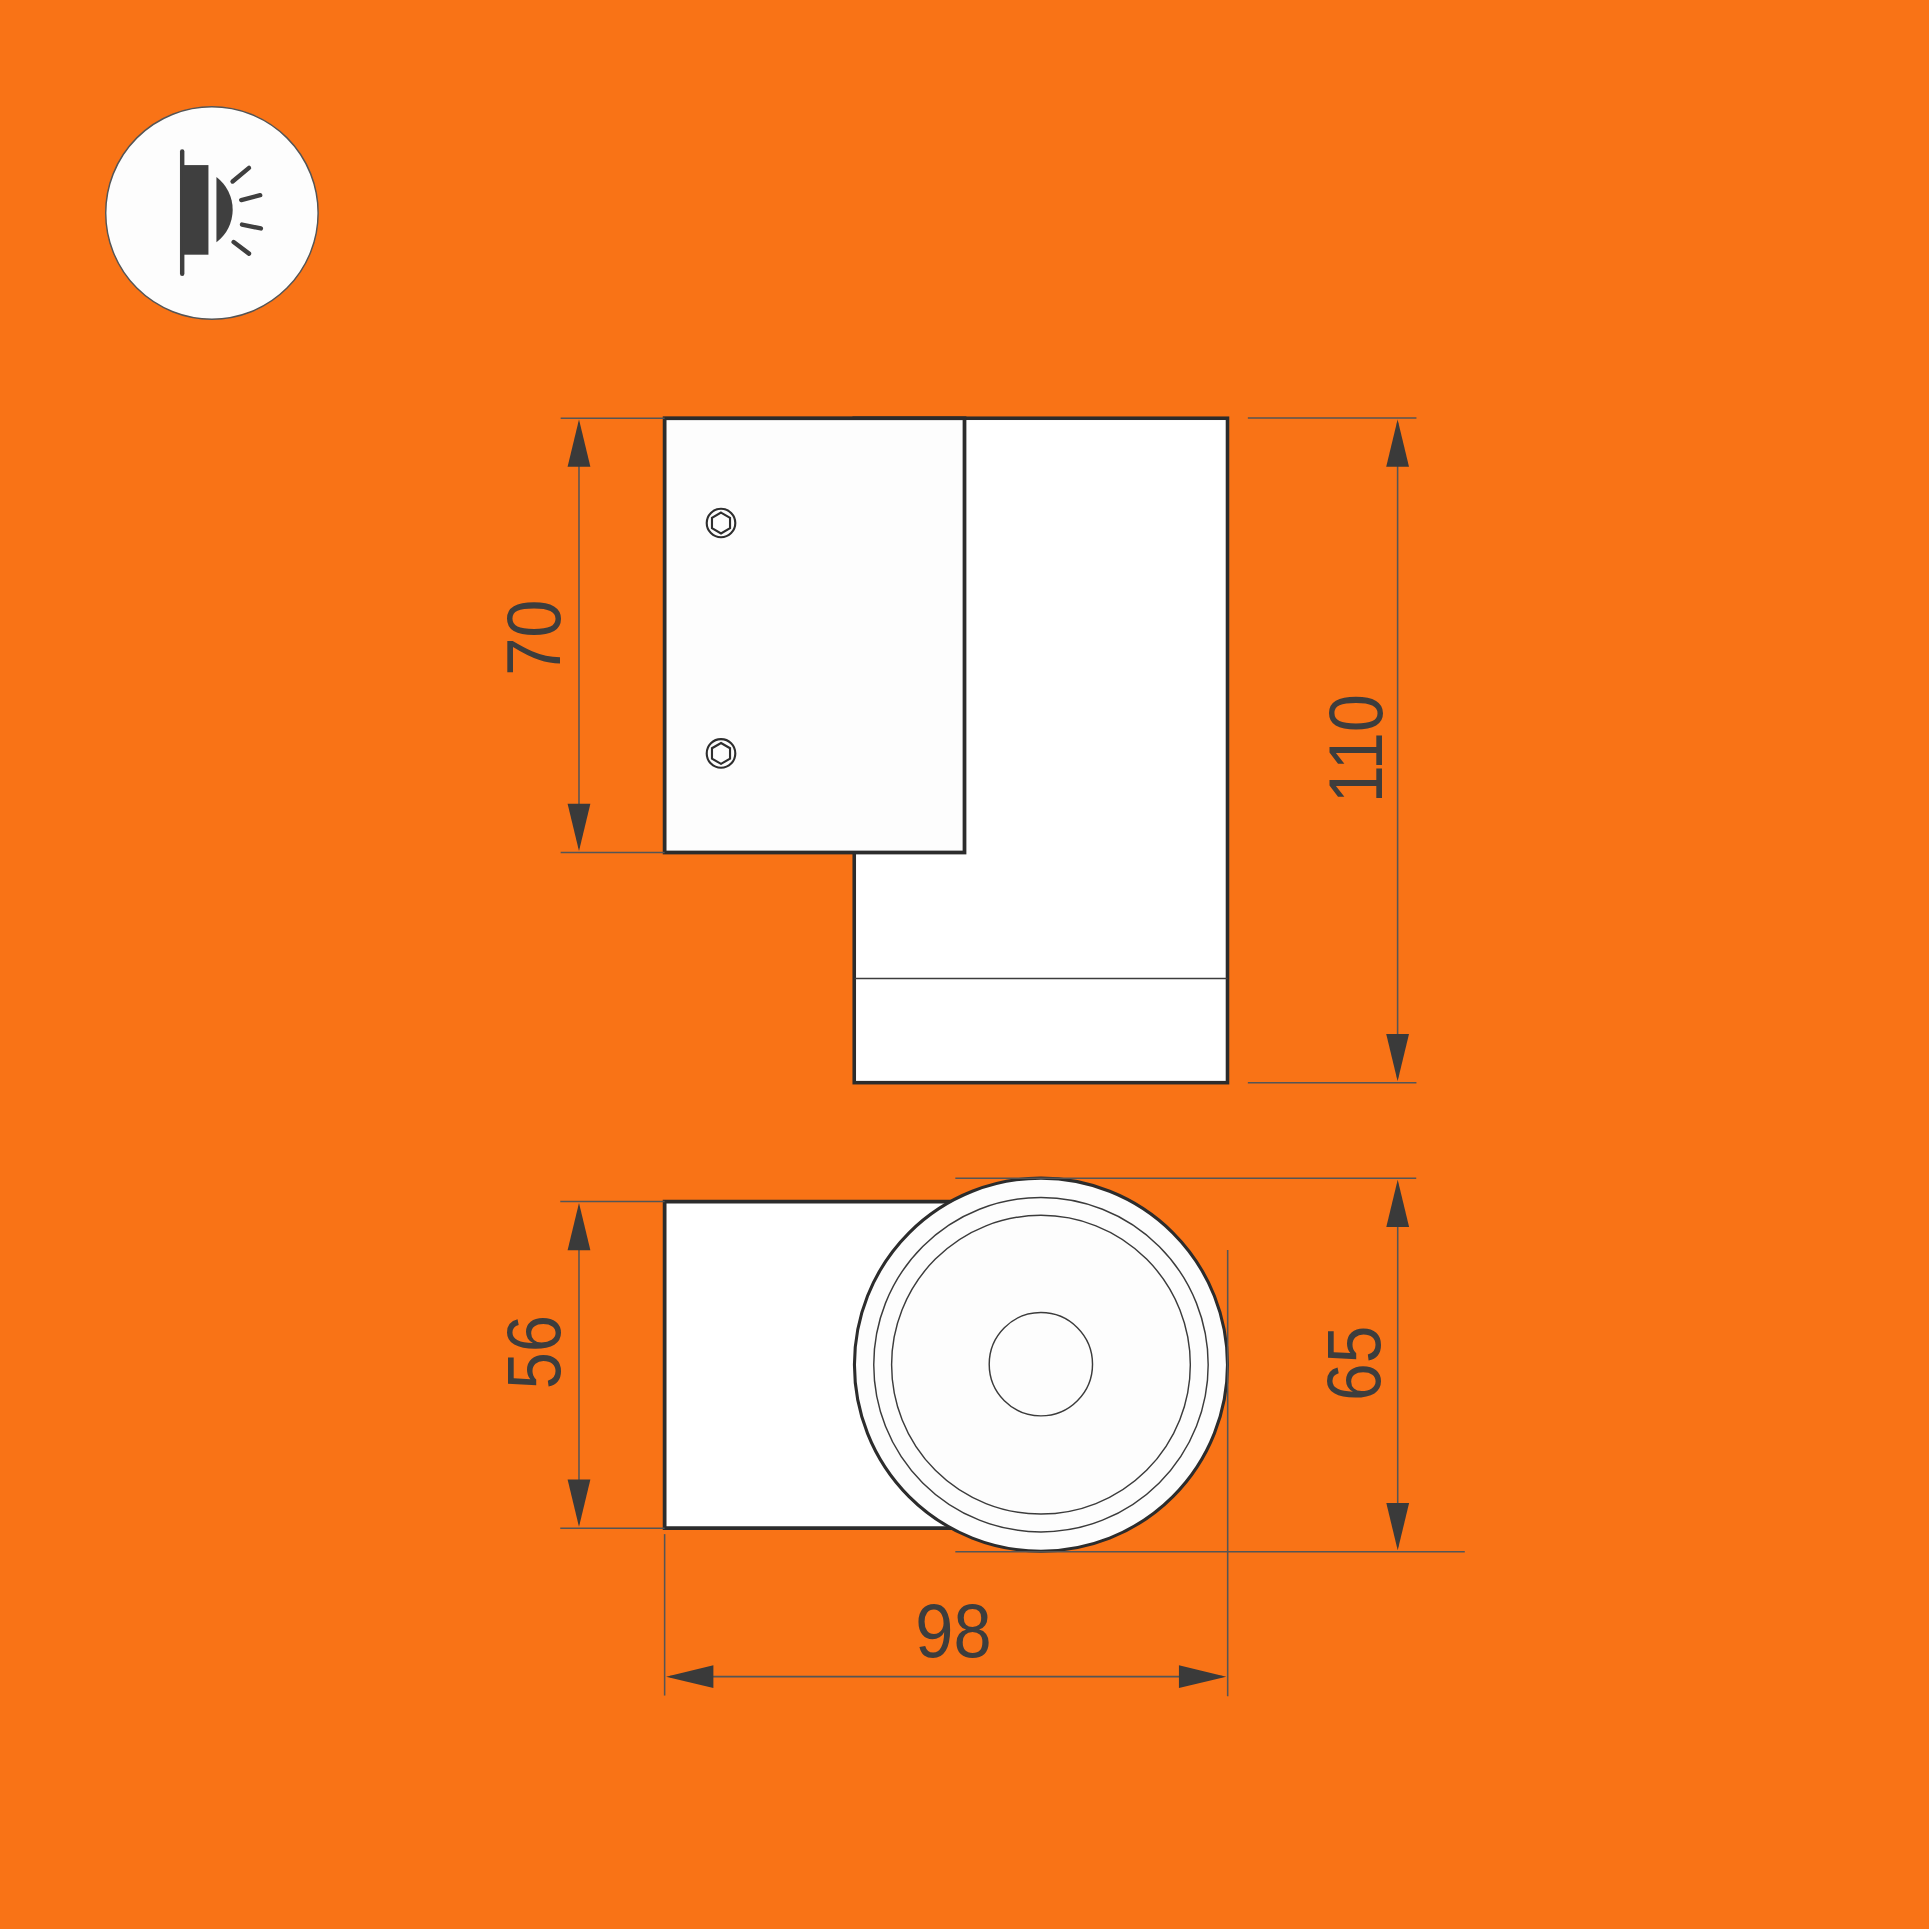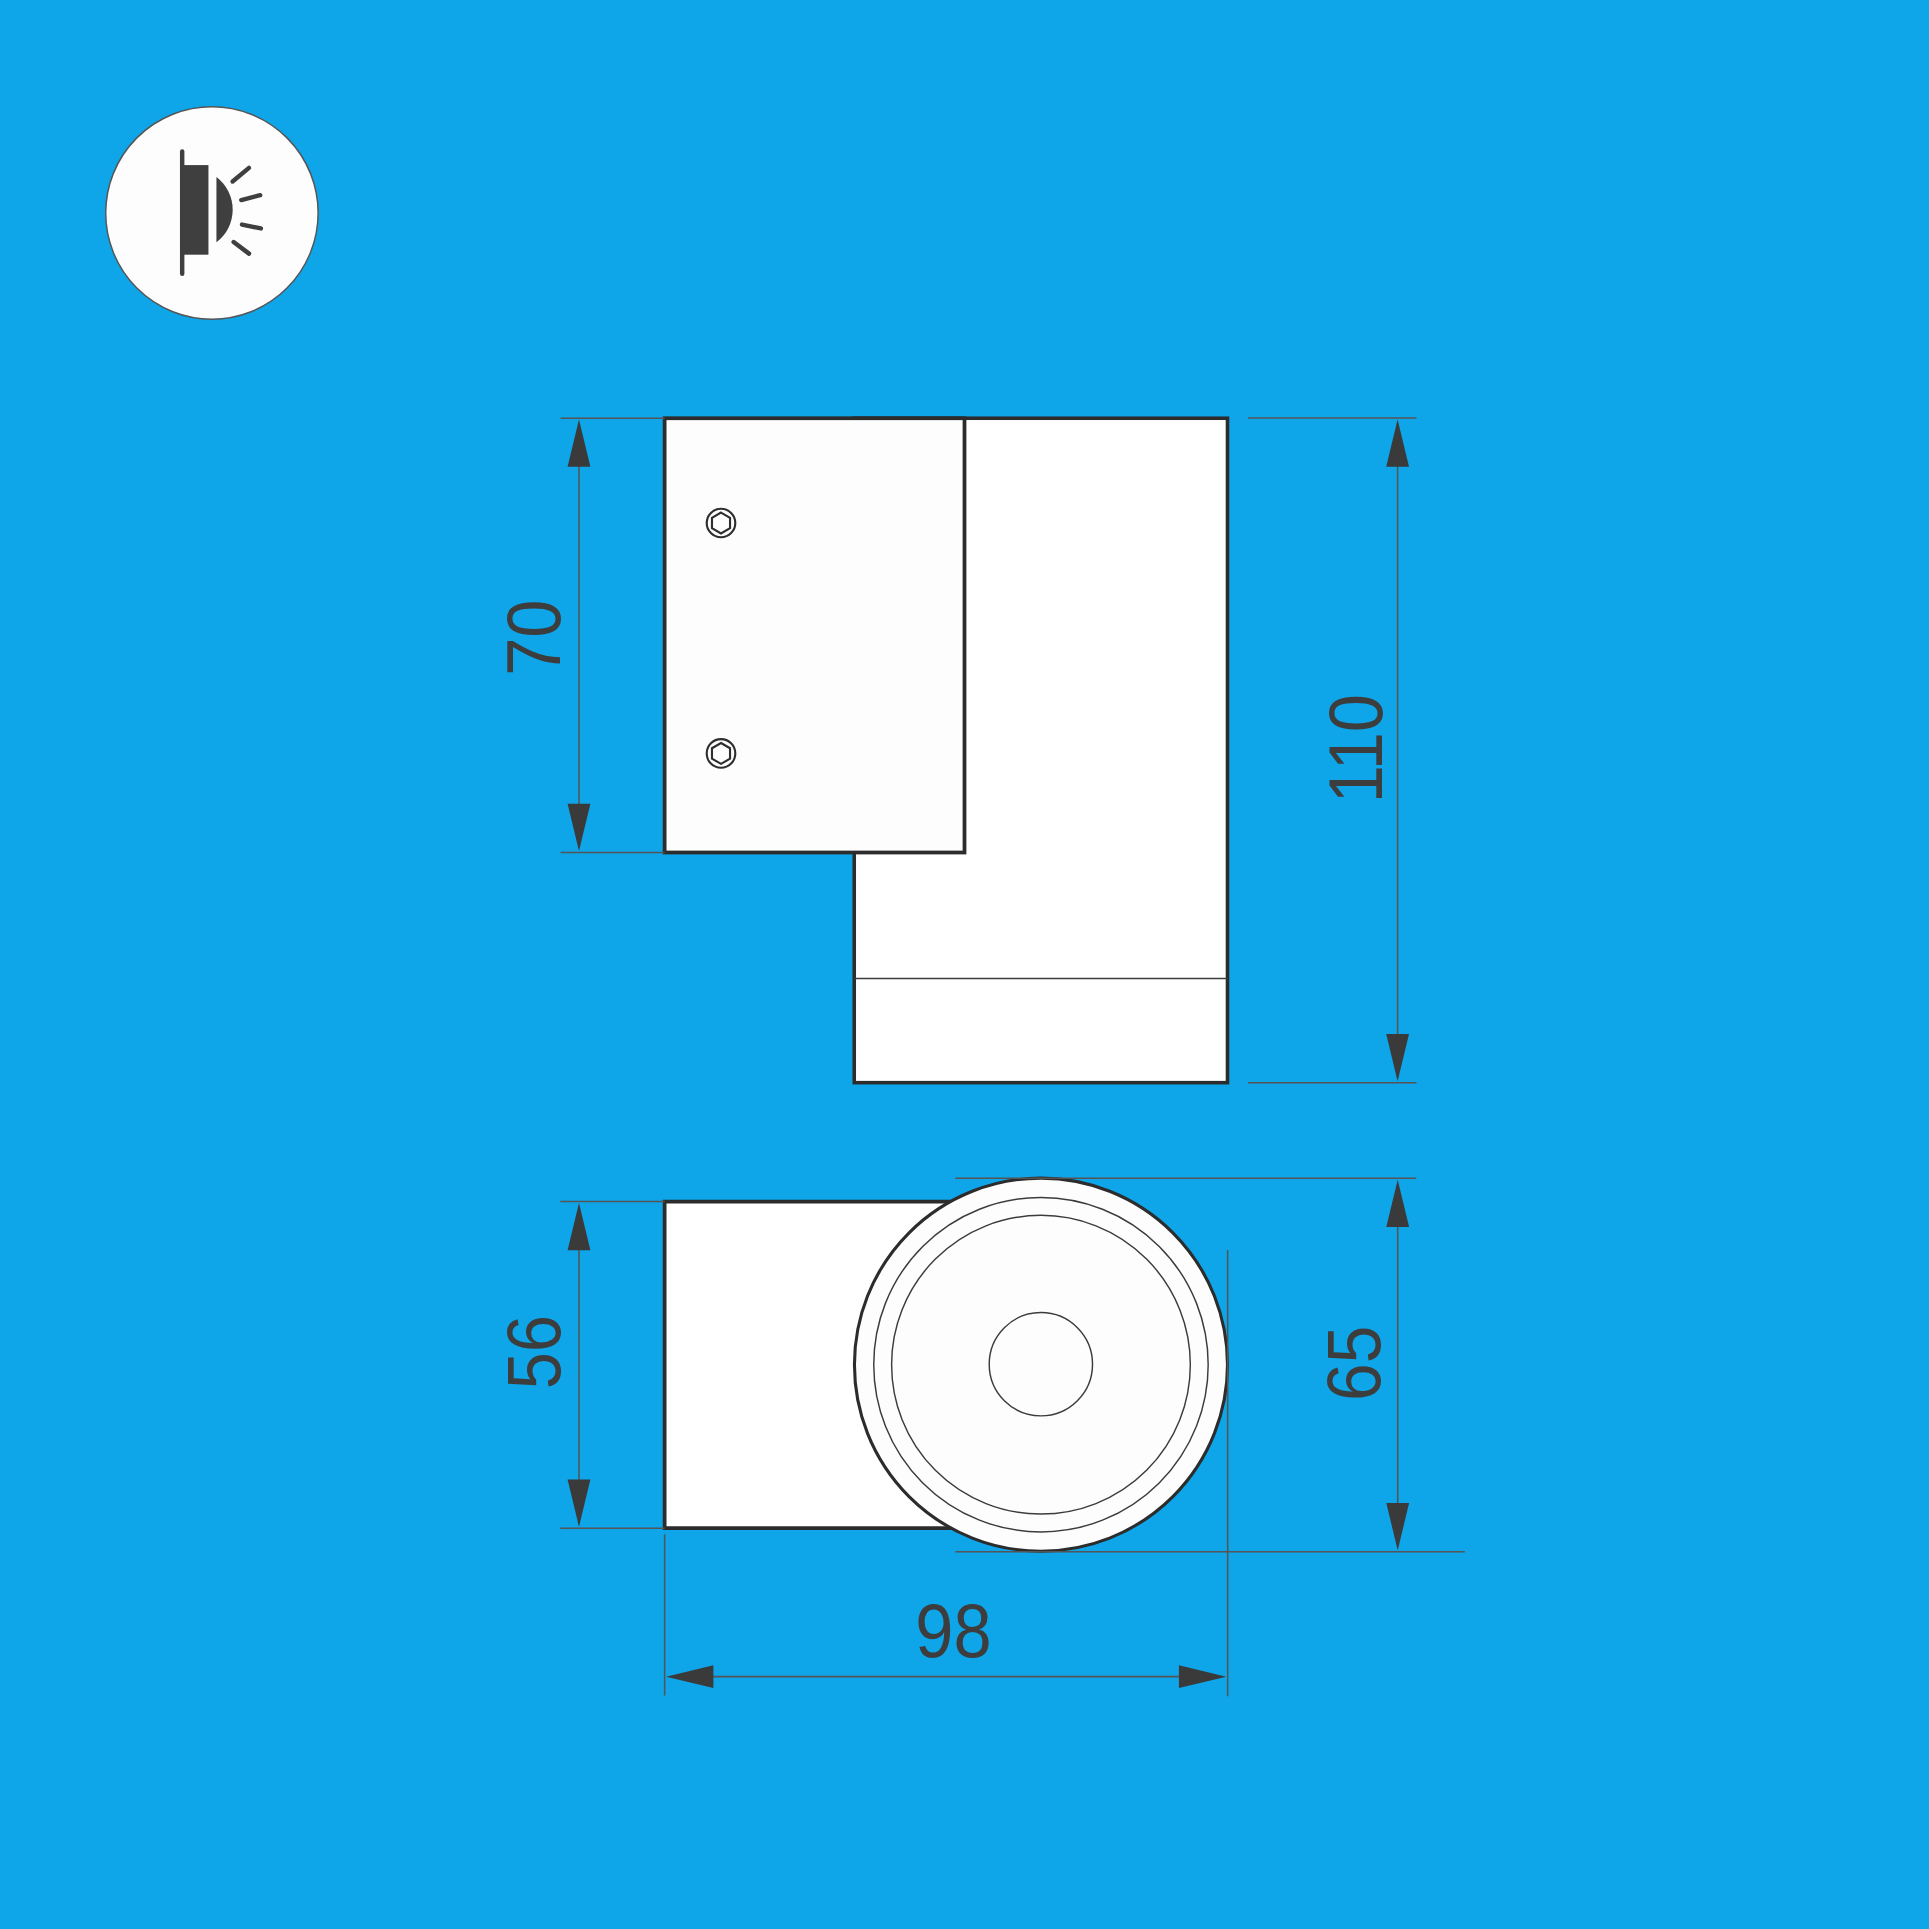--- a/index.html
+++ b/index.html
@@ -1,16 +1,16 @@
 <!DOCTYPE html>
 <html><head>
 <meta charset="utf-8">
 <style>
   html,body{margin:0;padding:0;background:#ffffff;}
-  #page{width:1929px;height:1929px;position:relative;background:#0ea5e9;}
+  #page{width:1929px;height:1929px;position:relative;background:#f97316;}
   svg{position:absolute;top:0;left:0;}
   text{font-family:"Liberation Sans", sans-serif;fill:#3d3d3d;}
 </style>
 </head>
 <body>
 <div id="page">
 <svg width="1929" height="1929" viewBox="0 0 1998 1998">
 
   <circle cx="219.5" cy="220.6" r="110" fill="#fdfdfd" stroke="#555555" stroke-width="1.5"></circle>
 

